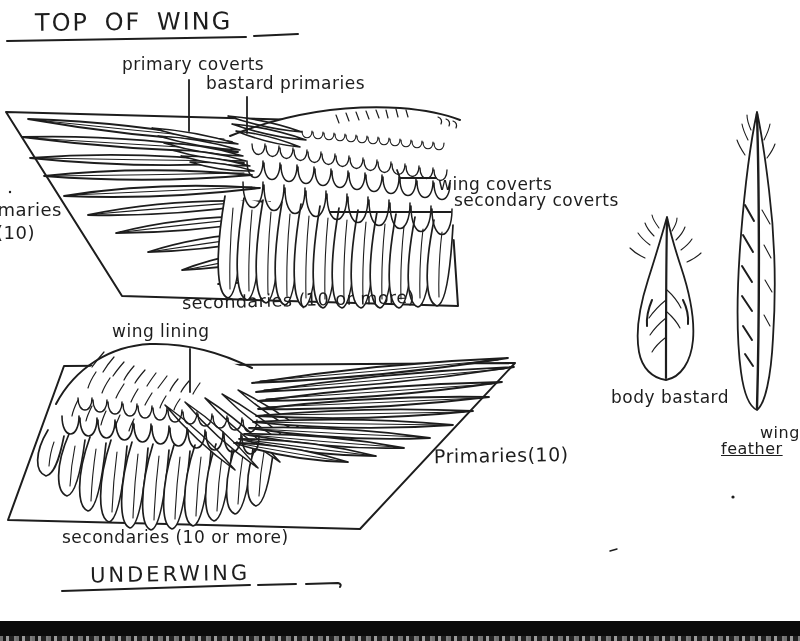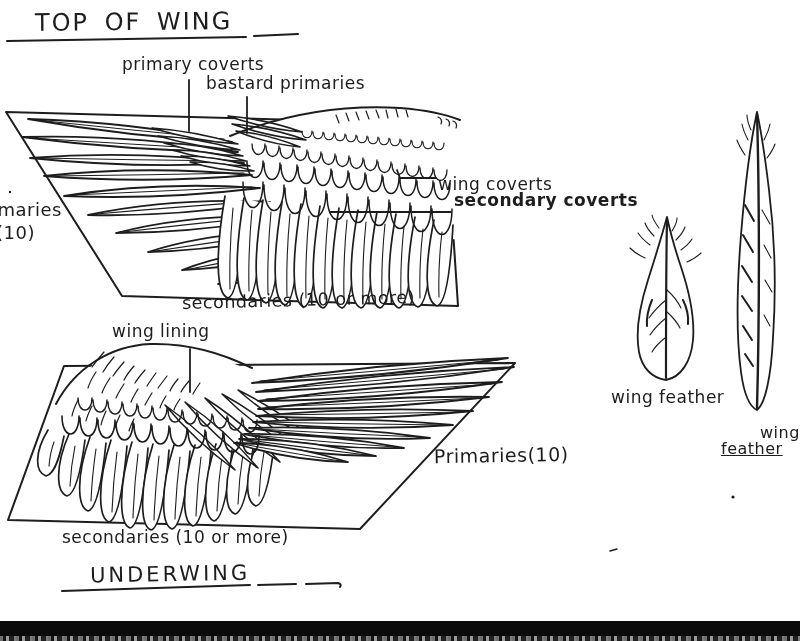--- a/index.html
+++ b/index.html
@@ -274,36 +274,36 @@
 </svg>
 
 <div class="label" style="left:35px;top:10px;font-size:24px;letter-spacing:2px;word-spacing:6px;transform:rotate(-0.5deg);">TOP OF WING</div>
 
 <div class="label" style="left:206px;top:75px;font-size:17px;">bastard primaries</div>
 
 <div class="label" style="left:122px;top:56px;font-size:17px;">primary coverts</div>
 
 <div class="label" style="left:438px;top:176px;font-size:17px;">wing coverts</div>
 
-<div class="label" style="left:454px;top:192px;font-size:17px;font-weight:bold;">secondary coverts</div>
+<div class="label" style="left:454px;top:192px;font-size:17px;">secondary coverts</div>
 
 <div class="label" style="left:-27px;top:201px;font-size:18px;">Primaries</div>
 <div class="label" style="left:-4px;top:224px;font-size:18px;">(10)</div>
 
 <div class="label" style="left:182px;top:292px;font-size:17.5px;transform:rotate(-1.5deg);">secondaries (10 or more)</div>
 
 <div class="label" style="left:112px;top:323px;font-size:17px;">wing lining</div>
 
 <div class="label" style="left:434px;top:446px;font-size:19px;transform:rotate(-1deg);">Primaries(10)</div>
 
 <div class="label" style="left:62px;top:529px;font-size:17px;">secondaries (10 or more)</div>
 
 <div class="label" style="left:90px;top:564px;font-size:21px;letter-spacing:3px;transform:rotate(-1deg);">UNDERWING</div>
 
-<div class="label" style="left:611px;top:389px;font-size:17px;">wing feather</div>
+<div class="label" style="left:611px;top:389px;font-size:17px;">body bastard</div>
 
 <div class="label" style="left:760px;top:425px;font-size:16px;">wing</div>
 <div class="label" style="left:721px;top:441px;font-size:16px;text-decoration:underline;">feather</div>
 
 <div class="scan-bar" style="top:621px;height:15px;"></div>
 <div class="scan-noise" style="top:636px;height:5px;"></div>
 
 </div>
 
 </body></html>

